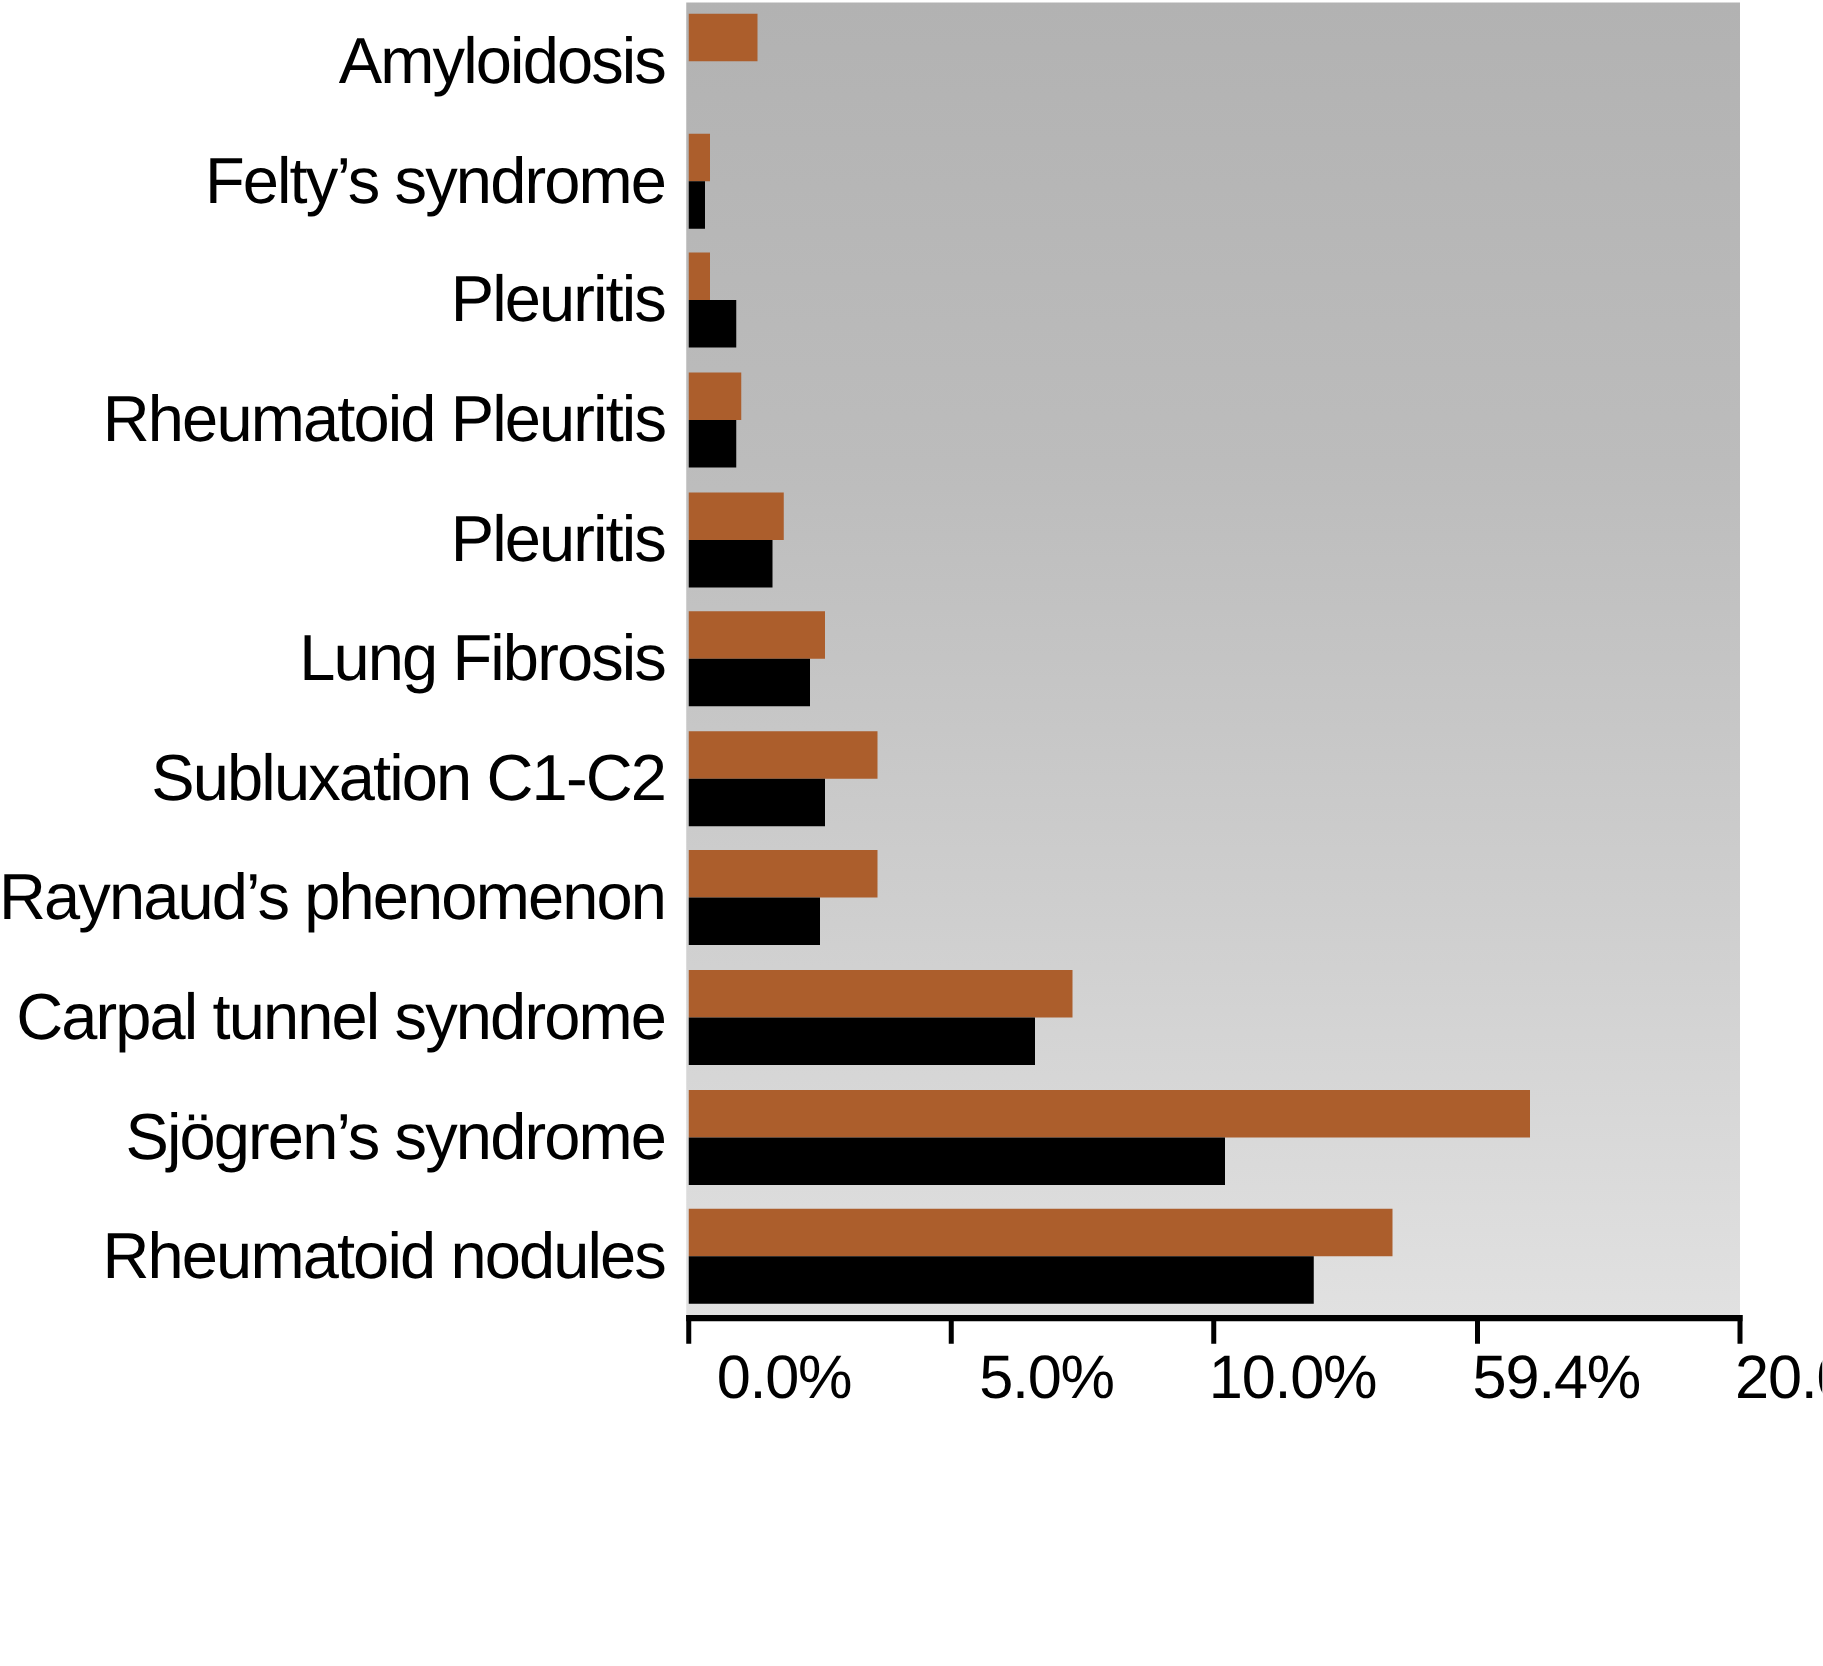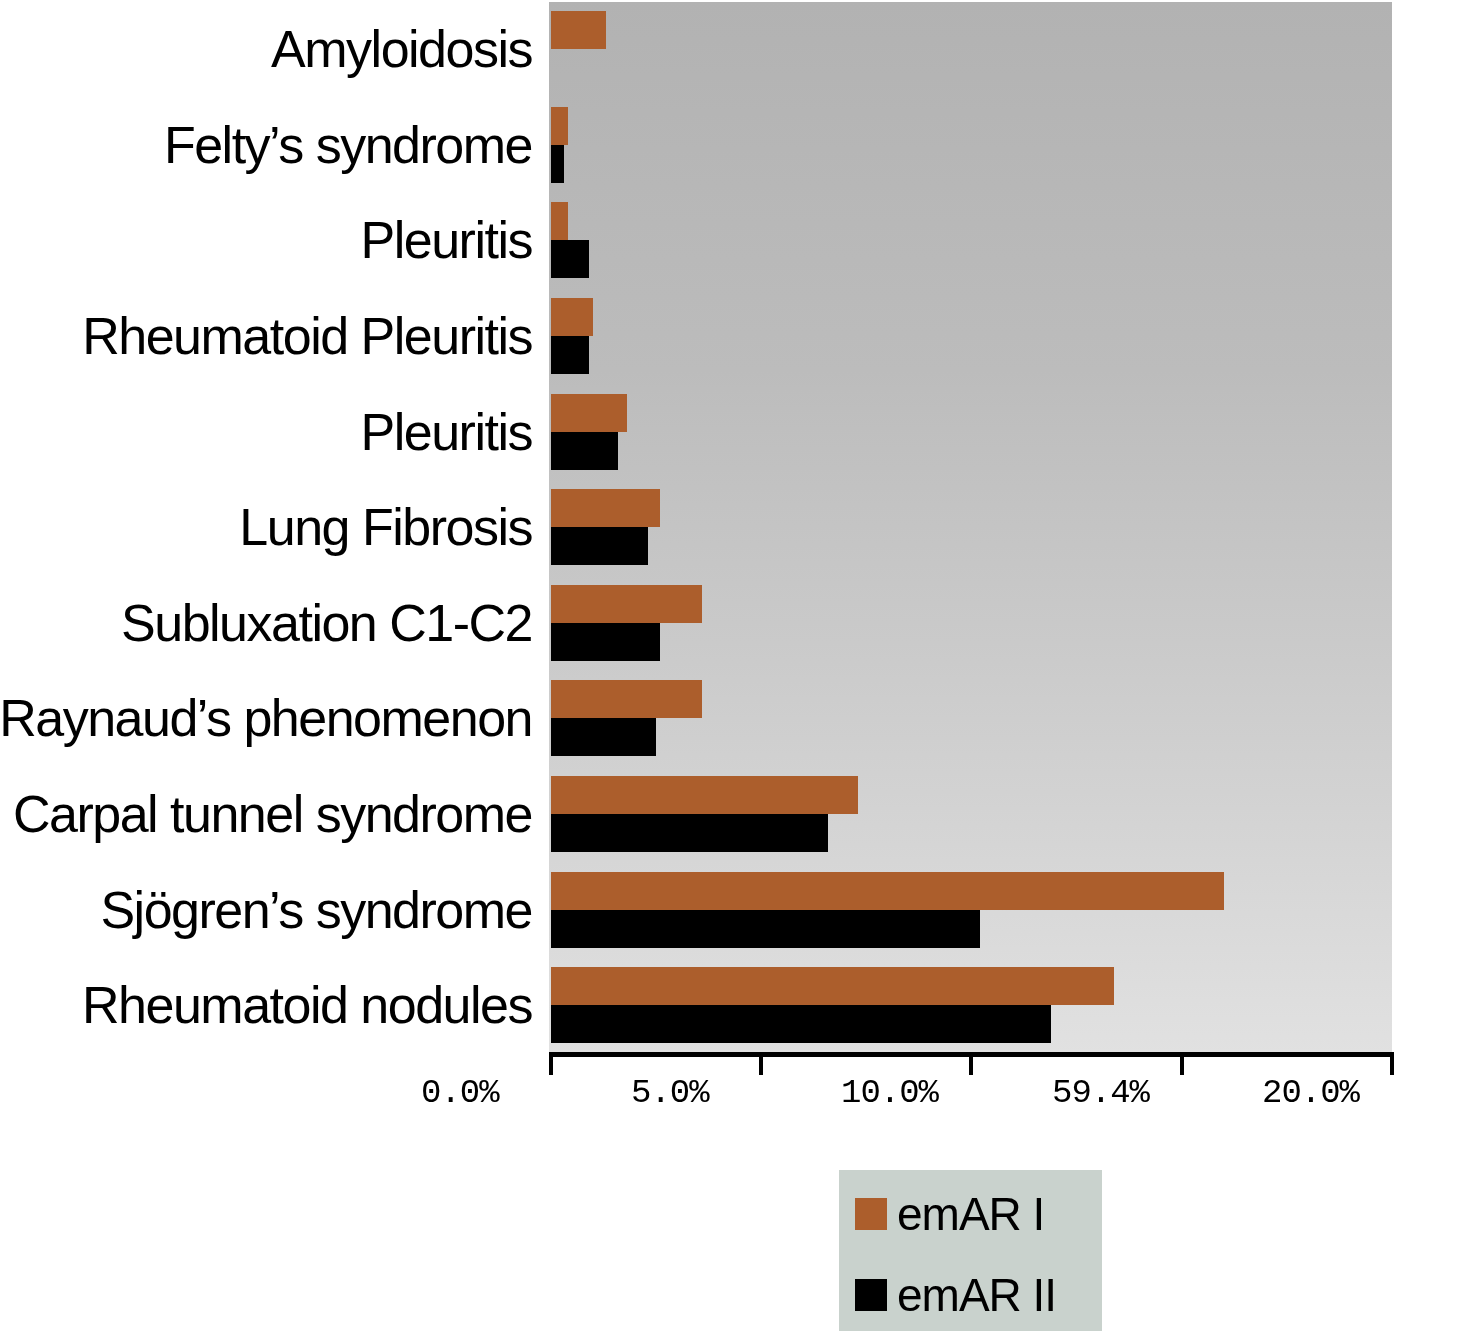--- a/index.html
+++ b/index.html
@@ -21,25 +21,24 @@
     text-align:center;
     font-size:52px;
     letter-spacing:-1.5px;
     white-space:nowrap;
     line-height:62px;
   }
   #x-axis-line{position:absolute;background:#000;}
   .x-tick{position:absolute;background:#000;}
   .x-tick-label{
     position:absolute;
-    text-align:left;
-    font-size:34px;
+    text-align:right;
+    font-size:49px;
     letter-spacing:-1px;
     white-space:nowrap;
-    font-family:Liberation Mono, monospace;
   }
   #legend{
     position:absolute;
     left:839px;top:1170px;width:263px;height:161px;
     background:#c9d2cd;
   }
   .legend-row{position:absolute;left:16px;height:34px;display:flex;align-items:center;}
   .legend-swatch{width:32px;height:32px;display:inline-block;flex:0 0 auto;}
   .legend-text{font-size:46px;letter-spacing:-1px;margin-left:10px;line-height:34px;white-space:nowrap;}
 </style>
@@ -91,23 +90,13 @@
       <div class="x-tick" style="left: 759px; top: 1052px; width: 4px; height: 23px;"></div>
       <div class="x-tick-label" style="left: 631px; width: 260px; top: 1074px;">5.0%</div>
       <div class="x-tick" style="left: 969px; top: 1052px; width: 4px; height: 23px;"></div>
       <div class="x-tick-label" style="left: 841px; width: 260px; top: 1074px;">10.0%</div>
       <div class="x-tick" style="left: 1180px; top: 1052px; width: 4px; height: 23px;"></div>
       <div class="x-tick-label" style="left: 1052px; width: 260px; top: 1074px;">59.4%</div>
       <div class="x-tick" style="left: 1390px; top: 1052px; width: 4px; height: 23px;"></div>
       <div class="x-tick-label" style="left: 1262px; width: 260px; top: 1074px;">20.0%</div>
     </div>
 
-  <div id="legend">
-    <div class="legend-row" id="legend-row-1" style="top: 27px;">
-      <span class="legend-swatch" id="legend-swatch-1" style="background: rgb(172, 94, 44);"></span>
-      <span class="legend-text">emAR I</span>
-    </div>
-    <div class="legend-row" id="legend-row-2" style="top: 108px;">
-      <span class="legend-swatch" id="legend-swatch-2" style="background: rgb(0, 0, 0);"></span>
-      <span class="legend-text">emAR II</span>
-    </div>
-  </div>
 </div>
 
 </body></html>

